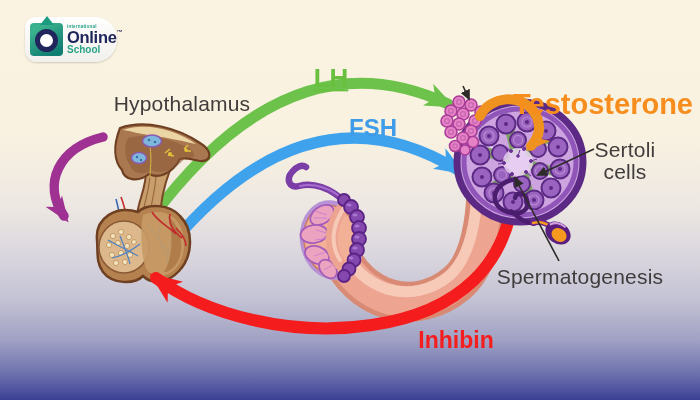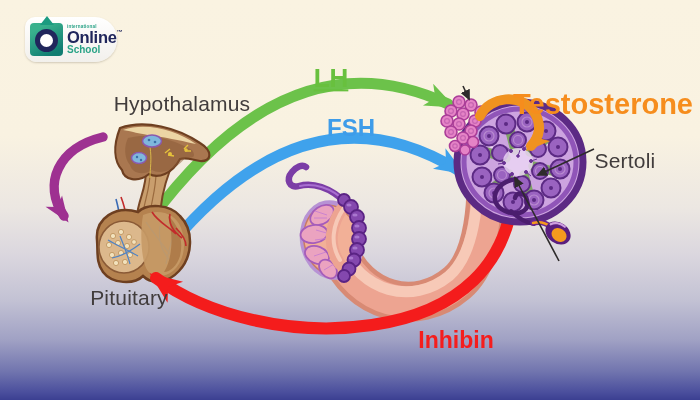--- a/index.html
+++ b/index.html
@@ -306,22 +306,23 @@
       <div class="logo-ring"></div>
     </div>
     <div class="logo-text">
       <div class="logo-tagline">international</div>
       <div class="logo-name"><span>Online</span><span class="tm">™</span></div>
       <div class="logo-school">School</div>
     </div>
   </div>
 
   <div class="lbl plain" style="left:152px;top:104px;margin-left:30px;">Hypothalamus</div>
-  <div class="lbl plain" style="left:129px;top:298px;">Pituitary</div>
   <div class="lbl bold lh" style="left:331px;top:79px;text-decoration:underline;">LH</div>
-  <div class="lbl bold fsh" style="left:351px;top:128px;">FSH</div>
+  <div class="lbl bold fsh" style="left:373px;top:128px;">FSH</div>
   <div class="lbl bold testo" style="left:603px;top:104px;">Testosterone</div>
   <div class="lbl plain sertoli" style="left:625px;top:161px;">
     <div>Sertoli</div>
+    <div>cells</div>
   </div>
+  <div class="lbl plain" style="left:580px;top:277px;">Spermatogenesis</div>
   <div class="lbl bold inhib" style="left:456px;top:324px;">Inhibin</div>
 
 </div>
 
 </body></html>

